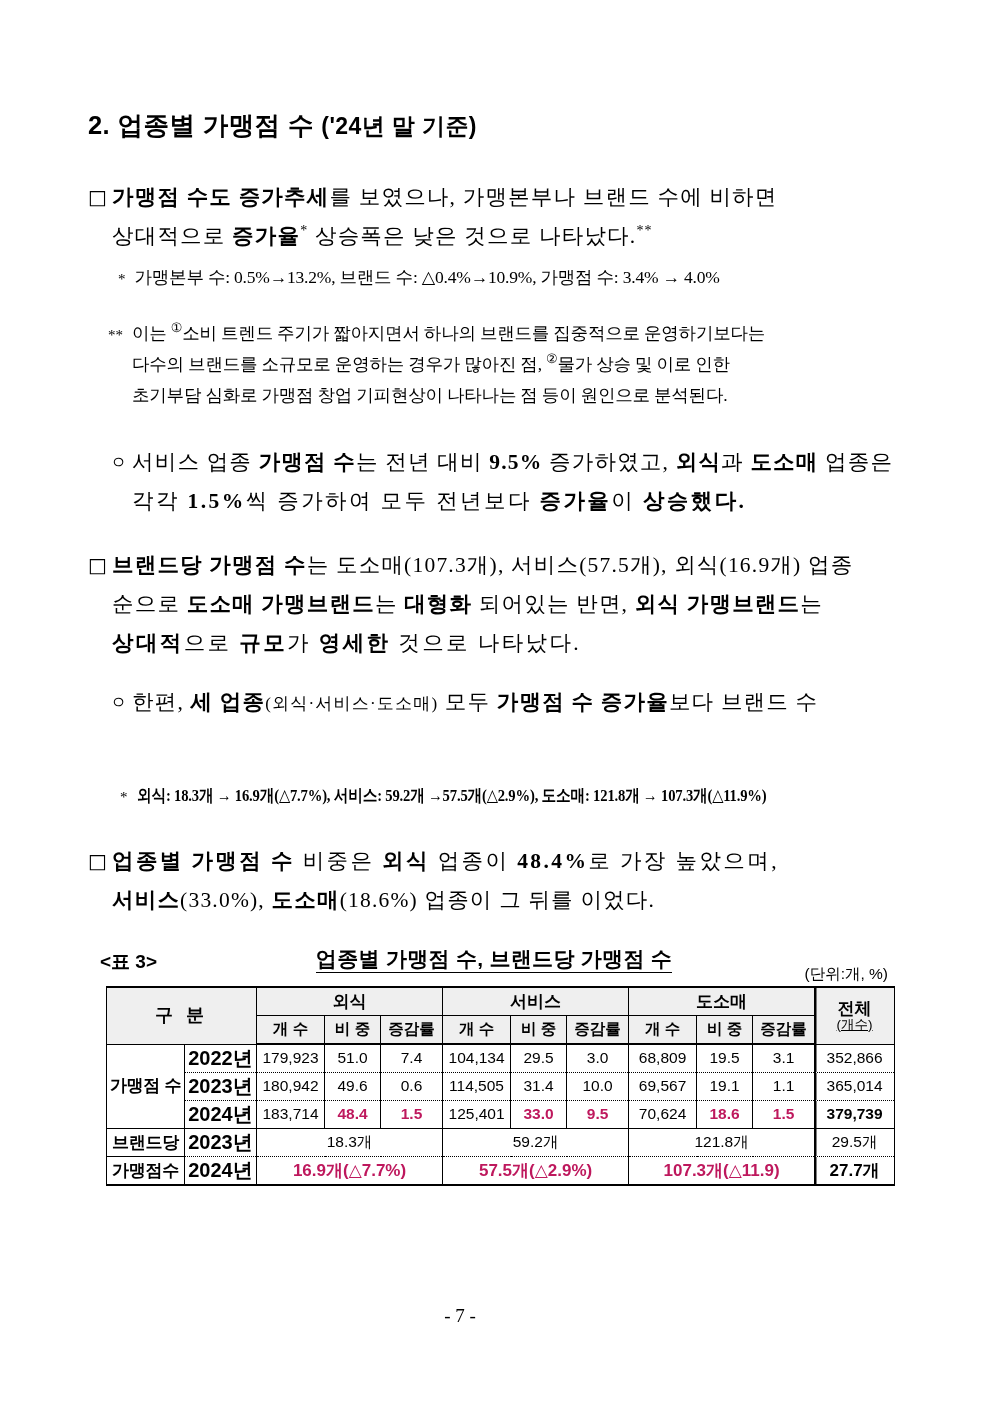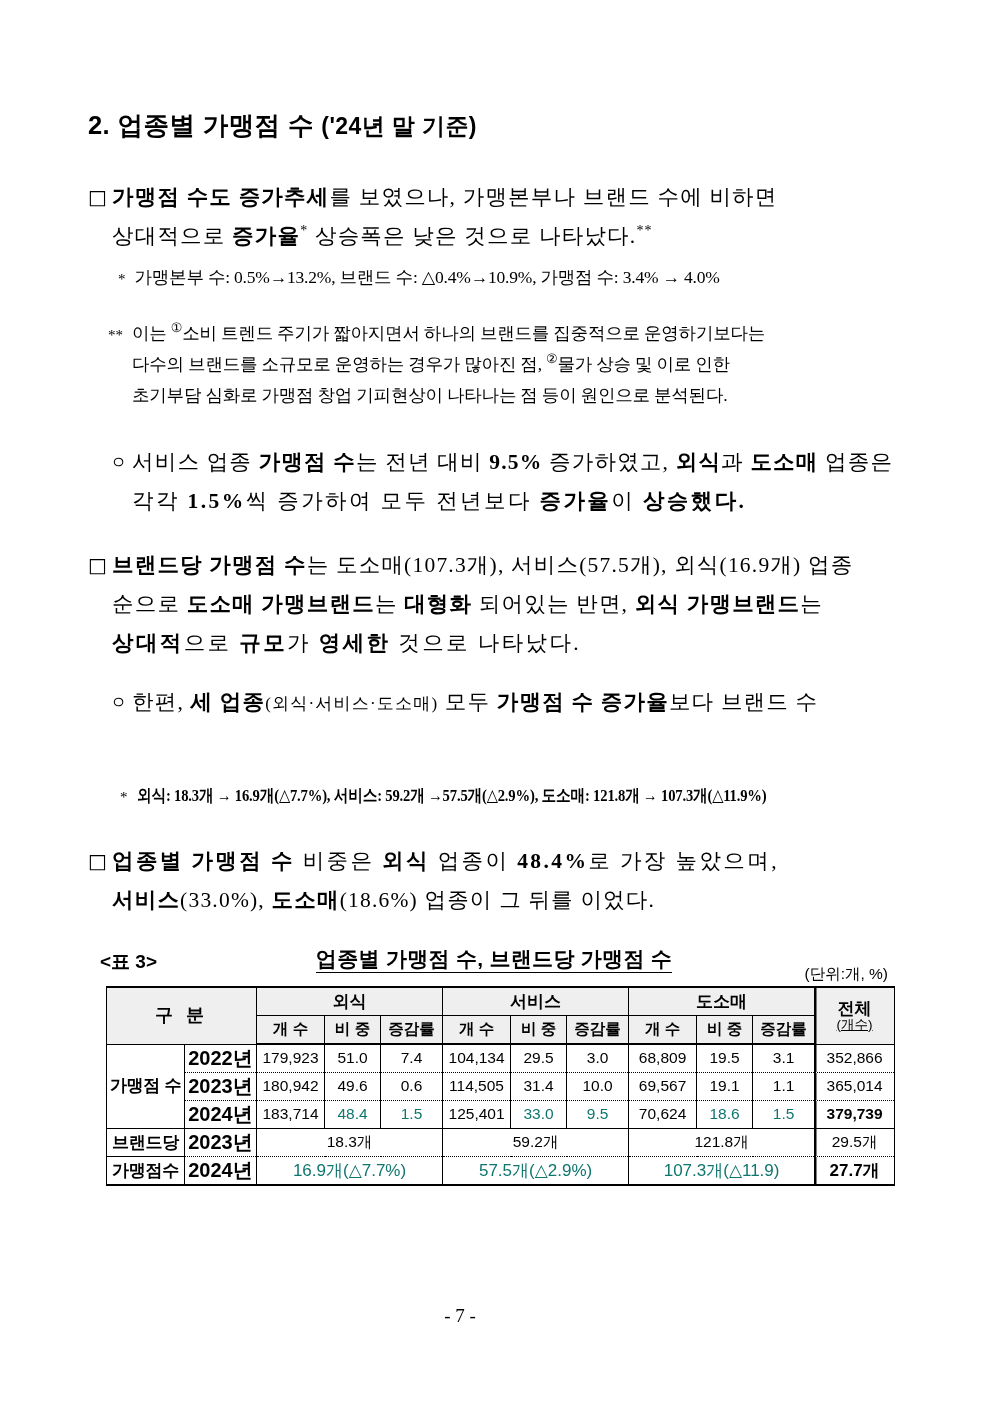--- a/index.html
+++ b/index.html
@@ -190,22 +190,22 @@
   .tbl .rowlabel {
     font-weight: bold;
     font-size: 17px;
     letter-spacing: -0.3px;
   }
   .tbl .yearcell {
     font-weight: bold;
     font-size: 20px;
   }
   .tbl .blue {
-    color: #0f766e;
-    font-weight: normal;
+    color: #be185d;
+    font-weight: bold;
   }
   .tbl .blk-b {
     font-weight: bold;
   }
   .tbl .sub {
     font-size: 13.5px;
     font-weight: normal;
     text-decoration: underline;
   }
 

